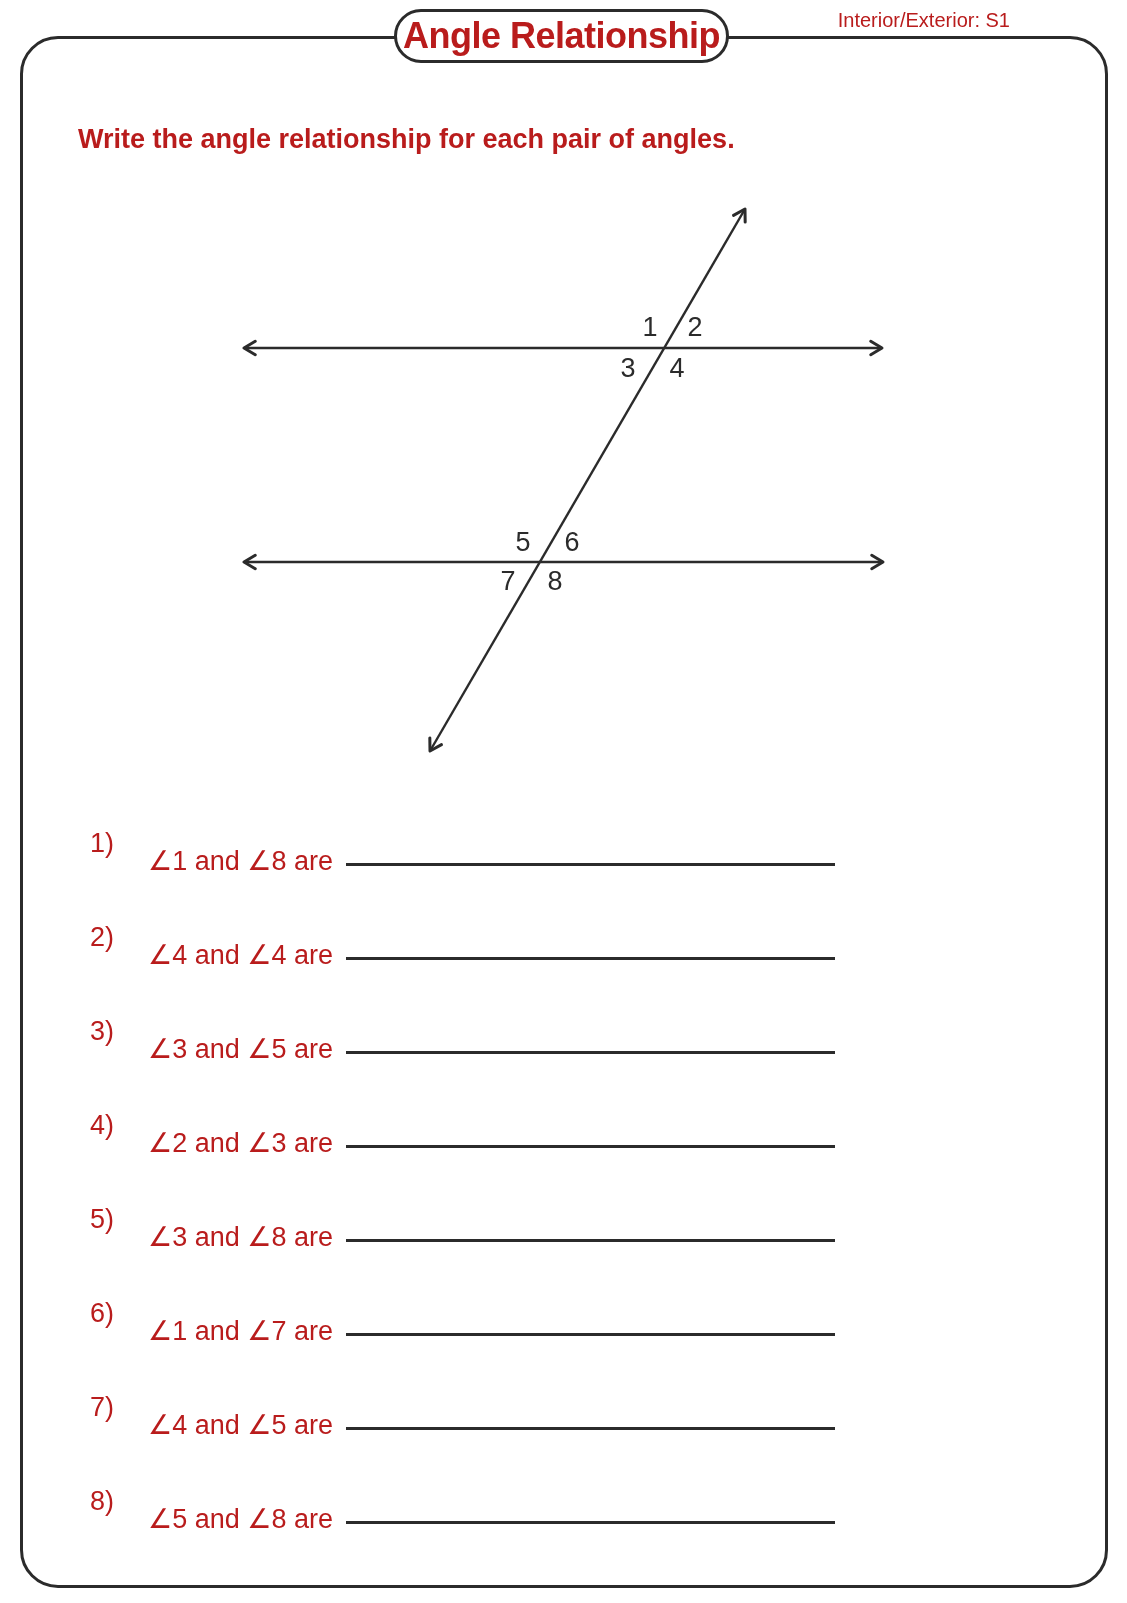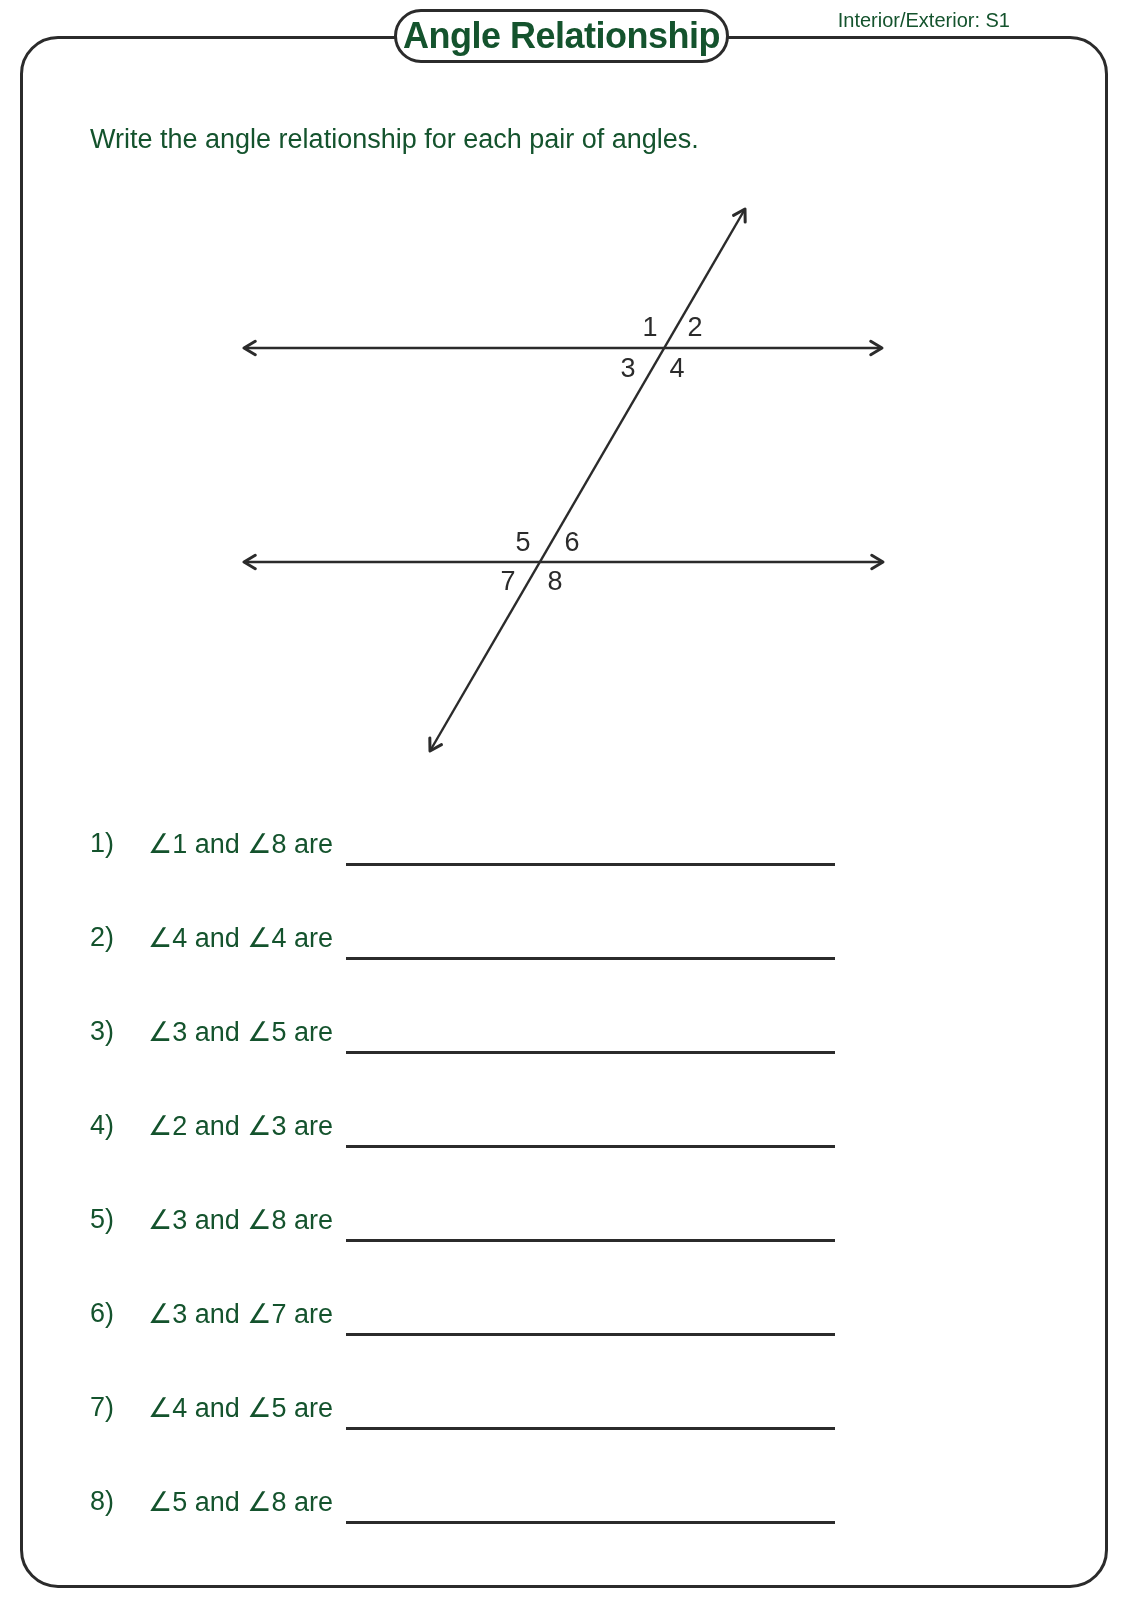--- a/index.html
+++ b/index.html
@@ -6,21 +6,21 @@
     margin: 0;
     padding: 0;
     background: #ffffff;
   }
   .sheet {
     position: relative;
     width: 1127px;
     height: 1603px;
     background: #ffffff;
     font-family: "Liberation Sans", "DejaVu Sans", sans-serif;
-    color: #14532d;
+    color: #b91c1c;
     overflow: hidden;
   }
   .page-border {
     position: absolute;
     left: 20px;
     top: 36px;
     width: 1088px;
     height: 1552px;
     border: 3px solid #2b2b2b;
     border-radius: 38px;
@@ -51,24 +51,25 @@
   .corner-tag {
     position: absolute;
     top: 9px;
     right: 117px;
     font-size: 20px;
     z-index: 3;
     white-space: nowrap;
   }
   .instruction {
     position: absolute;
-    left: 90px;
+    left: 78px;
     top: 124px;
     font-size: 27px;
     white-space: nowrap;
+    font-weight: bold;
   }
   .diagram {
     position: absolute;
     left: 0;
     top: 0;
     width: 1127px;
     height: 800px;
   }
   .diagram text {
     font-family: "Liberation Sans", "DejaVu Sans", sans-serif;
@@ -83,21 +84,21 @@
   }
   .q-num {
     position: absolute;
     left: 90px;
     top: 0;
     font-size: 27px;
   }
   .q-text {
     position: absolute;
     left: 148px;
-    top: 0;
+    top: 17px;
     font-size: 27px;
     white-space: nowrap;
   }
   .answer-blank {
     position: absolute;
     left: 346px;
     top: 0;
     width: 489px;
     height: 35px;
     border-bottom: 3px solid #2b2b2b;
@@ -166,21 +167,21 @@
   </div>
 
   <div class="q-row" style="top:1204px">
     <span class="q-num">5)</span>
     <span class="q-text">∠3 and ∠8 are</span>
     <div class="answer-blank"></div>
   </div>
 
   <div class="q-row" style="top:1298px">
     <span class="q-num">6)</span>
-    <span class="q-text">∠3 and ∠7 are</span>
+    <span class="q-text">∠1 and ∠7 are</span>
     <div class="answer-blank"></div>
   </div>
 
   <div class="q-row" style="top:1392px">
     <span class="q-num">7)</span>
     <span class="q-text">∠4 and ∠5 are</span>
     <div class="answer-blank"></div>
   </div>
 
   <div class="q-row" style="top:1486px">

